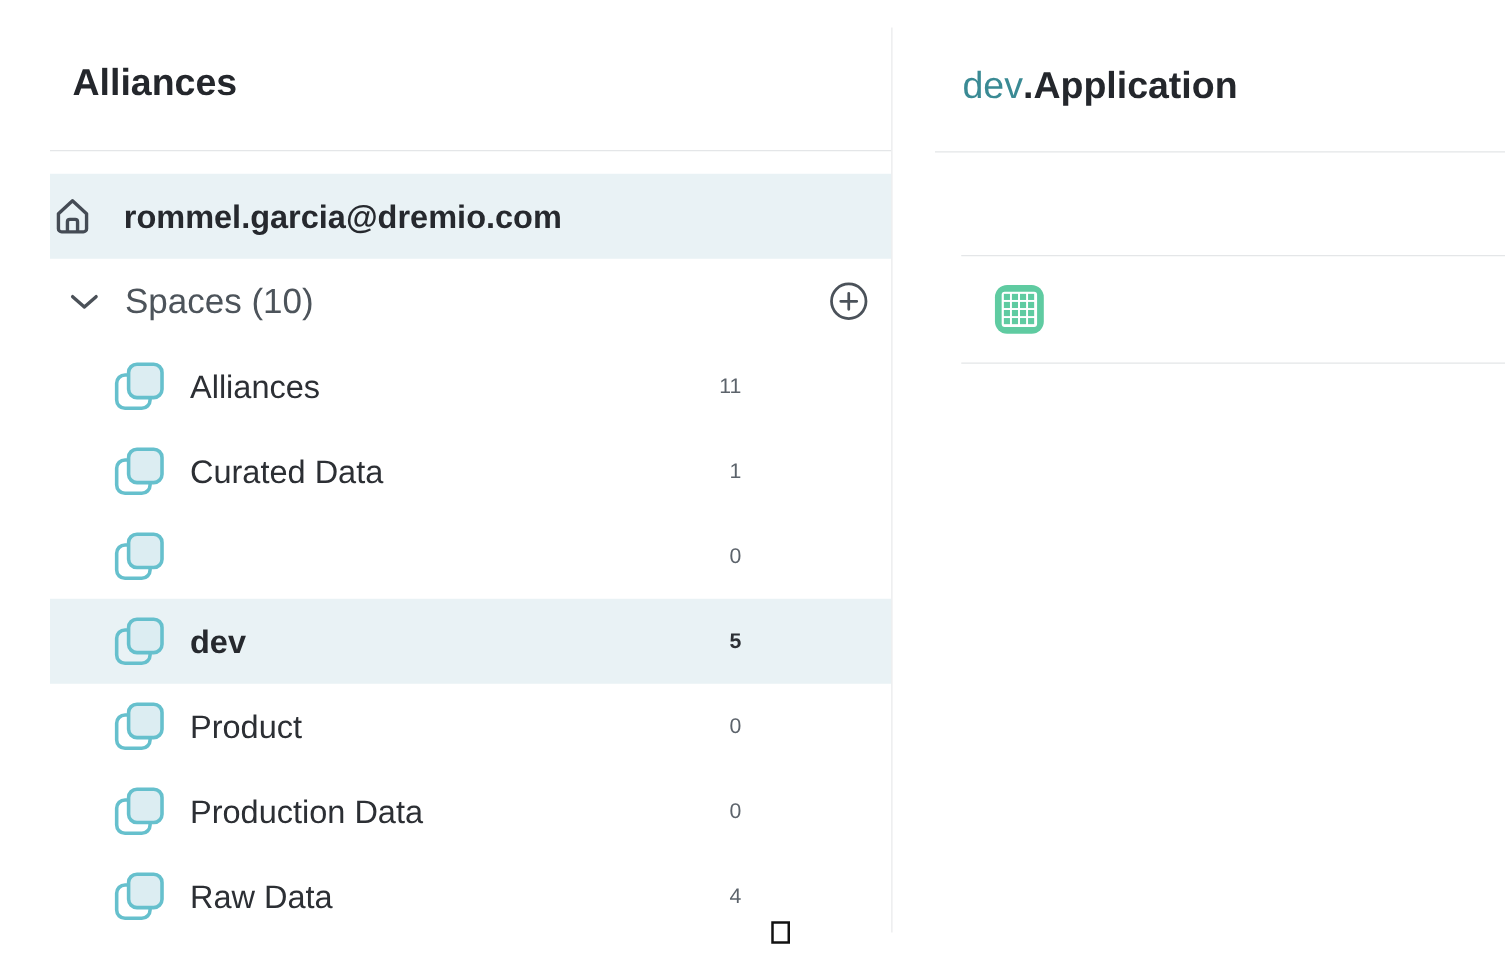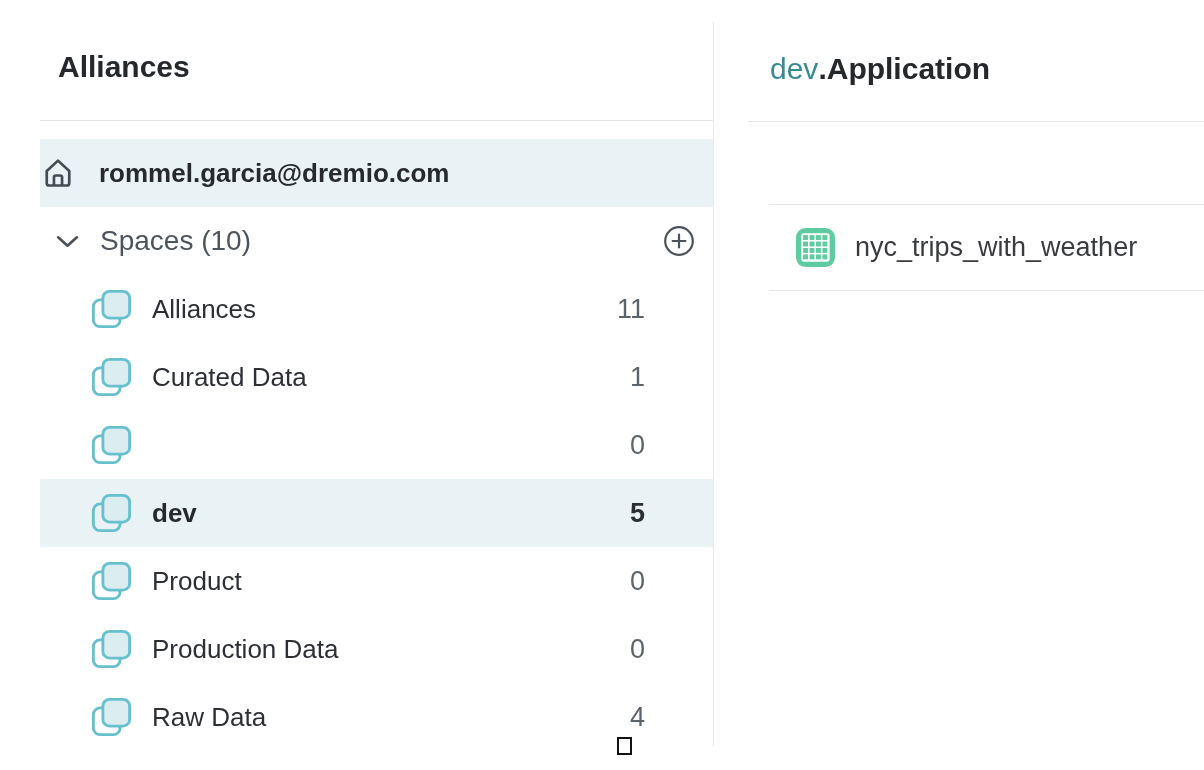--- a/index.html
+++ b/index.html
@@ -22,21 +22,21 @@
   .home-label{font-size:26px;font-weight:600;color:#26292e;white-space:nowrap;}
 
   .spaces-header{position:relative;padding-left:15px;gap:20px;cursor:pointer;}
   .spaces-label{font-size:28px;color:#4d545b;white-space:nowrap;}
   .add-btn{position:absolute;right:18px;top:50%;transform:translateY(-50%);
            width:32px;height:32px;padding:0;border:none;background:transparent;cursor:pointer;line-height:0;}
 
   .space-item{padding-left:50px;gap:20px;cursor:pointer;}
   .space-ic{line-height:0;flex:0 0 auto;}
   .space-label{font-size:26px;color:#2c2f34;white-space:nowrap;}
-  .space-count{margin-left:auto;margin-right:68px;font-size:27px;color:#5c636b;}
+  .space-count{margin-left:auto;margin-right:120px;font-size:17px;color:#5c636b;}
   .space-item.selected{background:#e9f2f5;}
   .space-item.selected .space-label{font-weight:700;color:#26292e;}
   .space-item.selected .space-count{font-weight:700;color:#2c2f34;}
 
   .tofu{position:absolute;left:617px;top:737px;width:11px;height:14px;
         border:2px solid #121212;background:#fff;}
 
   
   .v-divider{position:absolute;left:713px;top:22px;width:1px;height:724px;background:#e9eaec;}
 
@@ -213,19 +213,18 @@
               <rect x="15.9" y="22.5" width="5" height="5"></rect>
               <rect x="22.5" y="22.5" width="5" height="5"></rect>
               <rect x="29.1" y="22.5" width="5" height="5"></rect>
             <rect x="9.3" y="29.1" width="5" height="5"></rect>
               <rect x="15.9" y="29.1" width="5" height="5"></rect>
               <rect x="22.5" y="29.1" width="5" height="5"></rect>
               <rect x="29.1" y="29.1" width="5" height="5"></rect>
           </g>
         </svg>
       </span>
-      <span class="ds-name">nyc_trips_with_weather</span>
     </div>
 
     <div class="rp-divider d3"></div>
   </main>
 
 </div>
 
 </body></html>

